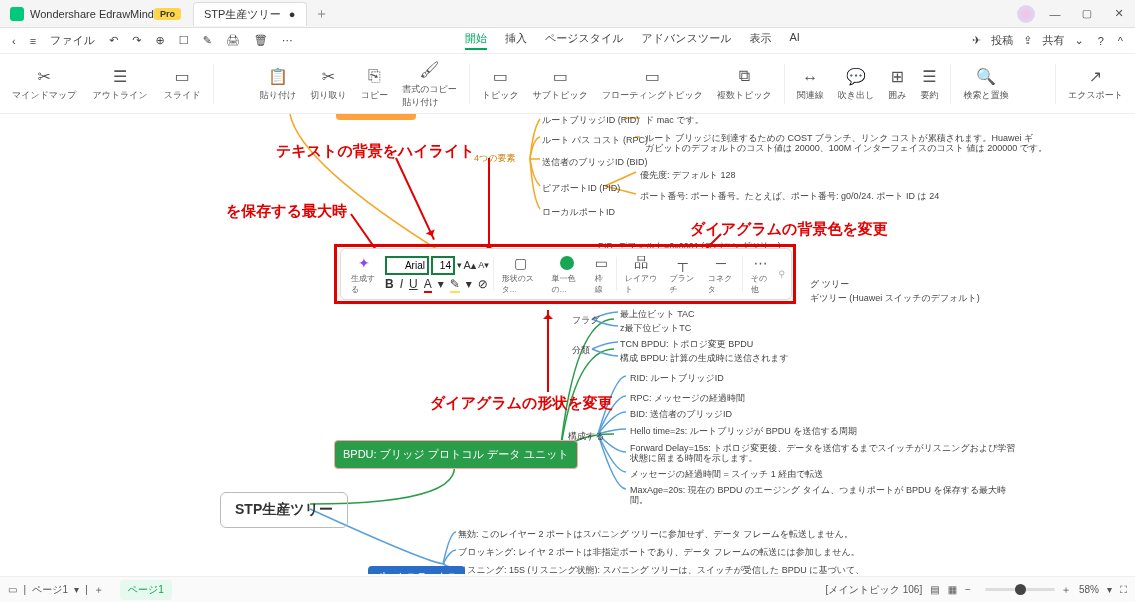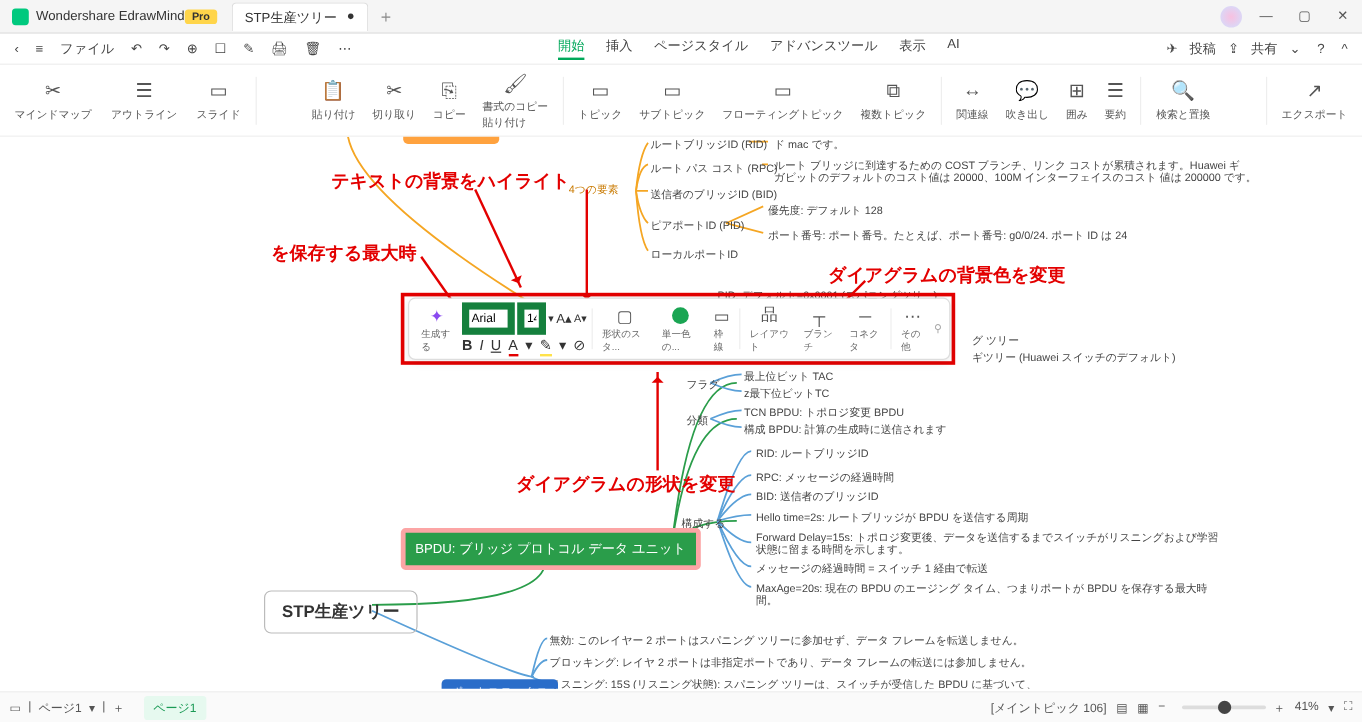--- a/index.html
+++ b/index.html
@@ -27,34 +27,34 @@
 .rgroup { display: flex; flex-direction: column; align-items: center; gap: 2px; font-size: 9px; color: #555; padding: 0 6px; }
 .rgroup .ricon { font-size: 16px; height: 22px; display:flex; align-items:center; }
 .rvdiv { width: 1px; height: 40px; background: #eee; margin: 0 4px; }
 .rgrouph { display:flex; gap:4px; }
 
 
 .canvas { position: relative; width: 100%; height: 460px; background: #fff; overflow: hidden; }
 .node { position: absolute; font-size: 10px; white-space: nowrap; }
 .node-green { background: #ffa23e; color:#fff; padding:4px 10px; border-radius:4px; }
 .root-node { position:absolute; left:220px; top:378px; border:1px solid #bbb; border-radius:6px; padding:8px 14px; font-size:14px; font-weight:bold; color:#333; }
-.bpdu { position:absolute; left:334px; top:326px; background:#2a9d4a; color:#fff; padding:6px 8px; border-radius:4px; font-size:11px; border:4px solid #fca5a5; }
+.bpdu { position:absolute; left:334px; top:326px; background:#2a9d4a; color:#fff; padding:6px 8px; border-radius:4px; font-size:11px; border:1px solid #fca5a5; }
 .small-txt { position:absolute; font-size:9px; color:#444; white-space:nowrap; }
 .anno { position:absolute; color:#e30000; font-size:15px; font-weight:bold; white-space:nowrap; }
 .redbox { position:absolute; border:3px solid #e30000; }
 .arrow { position:absolute; width:2px; background:#e30000; }
 .arrow:after { content:''; position:absolute; bottom:-1px; left:-4px; border:5px solid transparent; border-top-color:#e30000; }
 svg.lines { position:absolute; top:0; left:0; pointer-events:none; }
 
 
 .ftool { position:absolute; left:340px; top:244px; width:452px; height:52px; background:#fff; border:1px solid #ddd; border-radius:6px; box-shadow:0 2px 8px rgba(0,0,0,.08); display:flex; align-items:center; padding:4px 6px; gap:4px; font-size:9px; }
 .ftool .cell { display:flex; flex-direction:column; align-items:center; gap:1px; padding:0 4px; }
 .ftool .ico { font-size:14px; height:18px; display:flex; align-items:center; color:#555; }
 .ftool .lbl { font-size:8px; color:#666; }
-.ftool input { border:6px solid #15803d; font-size:10px; width:44px; padding:2px; }
+.ftool input { border:2px solid #15803d; font-size:10px; width:44px; padding:2px;text-align:right; }
 .ftool .num { width:24px; }
 .fvd { width:1px; height:34px; background:#eee; }
 .green-circ { width:14px; height:14px; border-radius:50%; background:#1aa553; }
 
 
 .statusbar { position:absolute; bottom:0; left:0; right:0; height:26px; border-top:1px solid #eee; display:flex; align-items:center; padding:0 8px; font-size:10px; color:#555; background:#fafafa; }
 .page-tab { background:#e6f9ef; color:#1a9a55; padding:3px 8px; border-radius:3px; margin-left:10px; }
 .statusbar .sep { flex:1; }
 .slider { width:70px; height:3px; background:#ddd; border-radius:2px; position:relative; margin:0 6px; }
 .slider:before { content:''; position:absolute; left:30px; top:-4px; width:11px; height:11px; background:#444; border-radius:50%; }
@@ -360,16 +360,16 @@
   <span>|</span>
   <span style="margin:0 6px">＋</span>
   <span class="page-tab">ページ1</span>
   <span class="sep"></span>
   <span>[メイントピック 106]</span>
   <span style="margin:0 8px">▤</span>
   <span>▦</span>
   <span style="margin:0 8px">−</span>
   <div class="slider"></div>
   <span>＋</span>
-  <span style="margin:0 8px">41%</span>
+  <span style="margin:0 8px">58%</span>
   <span>▾</span>
   <span style="margin-left:8px">⛶</span>
 </div>
 
 </body></html>

